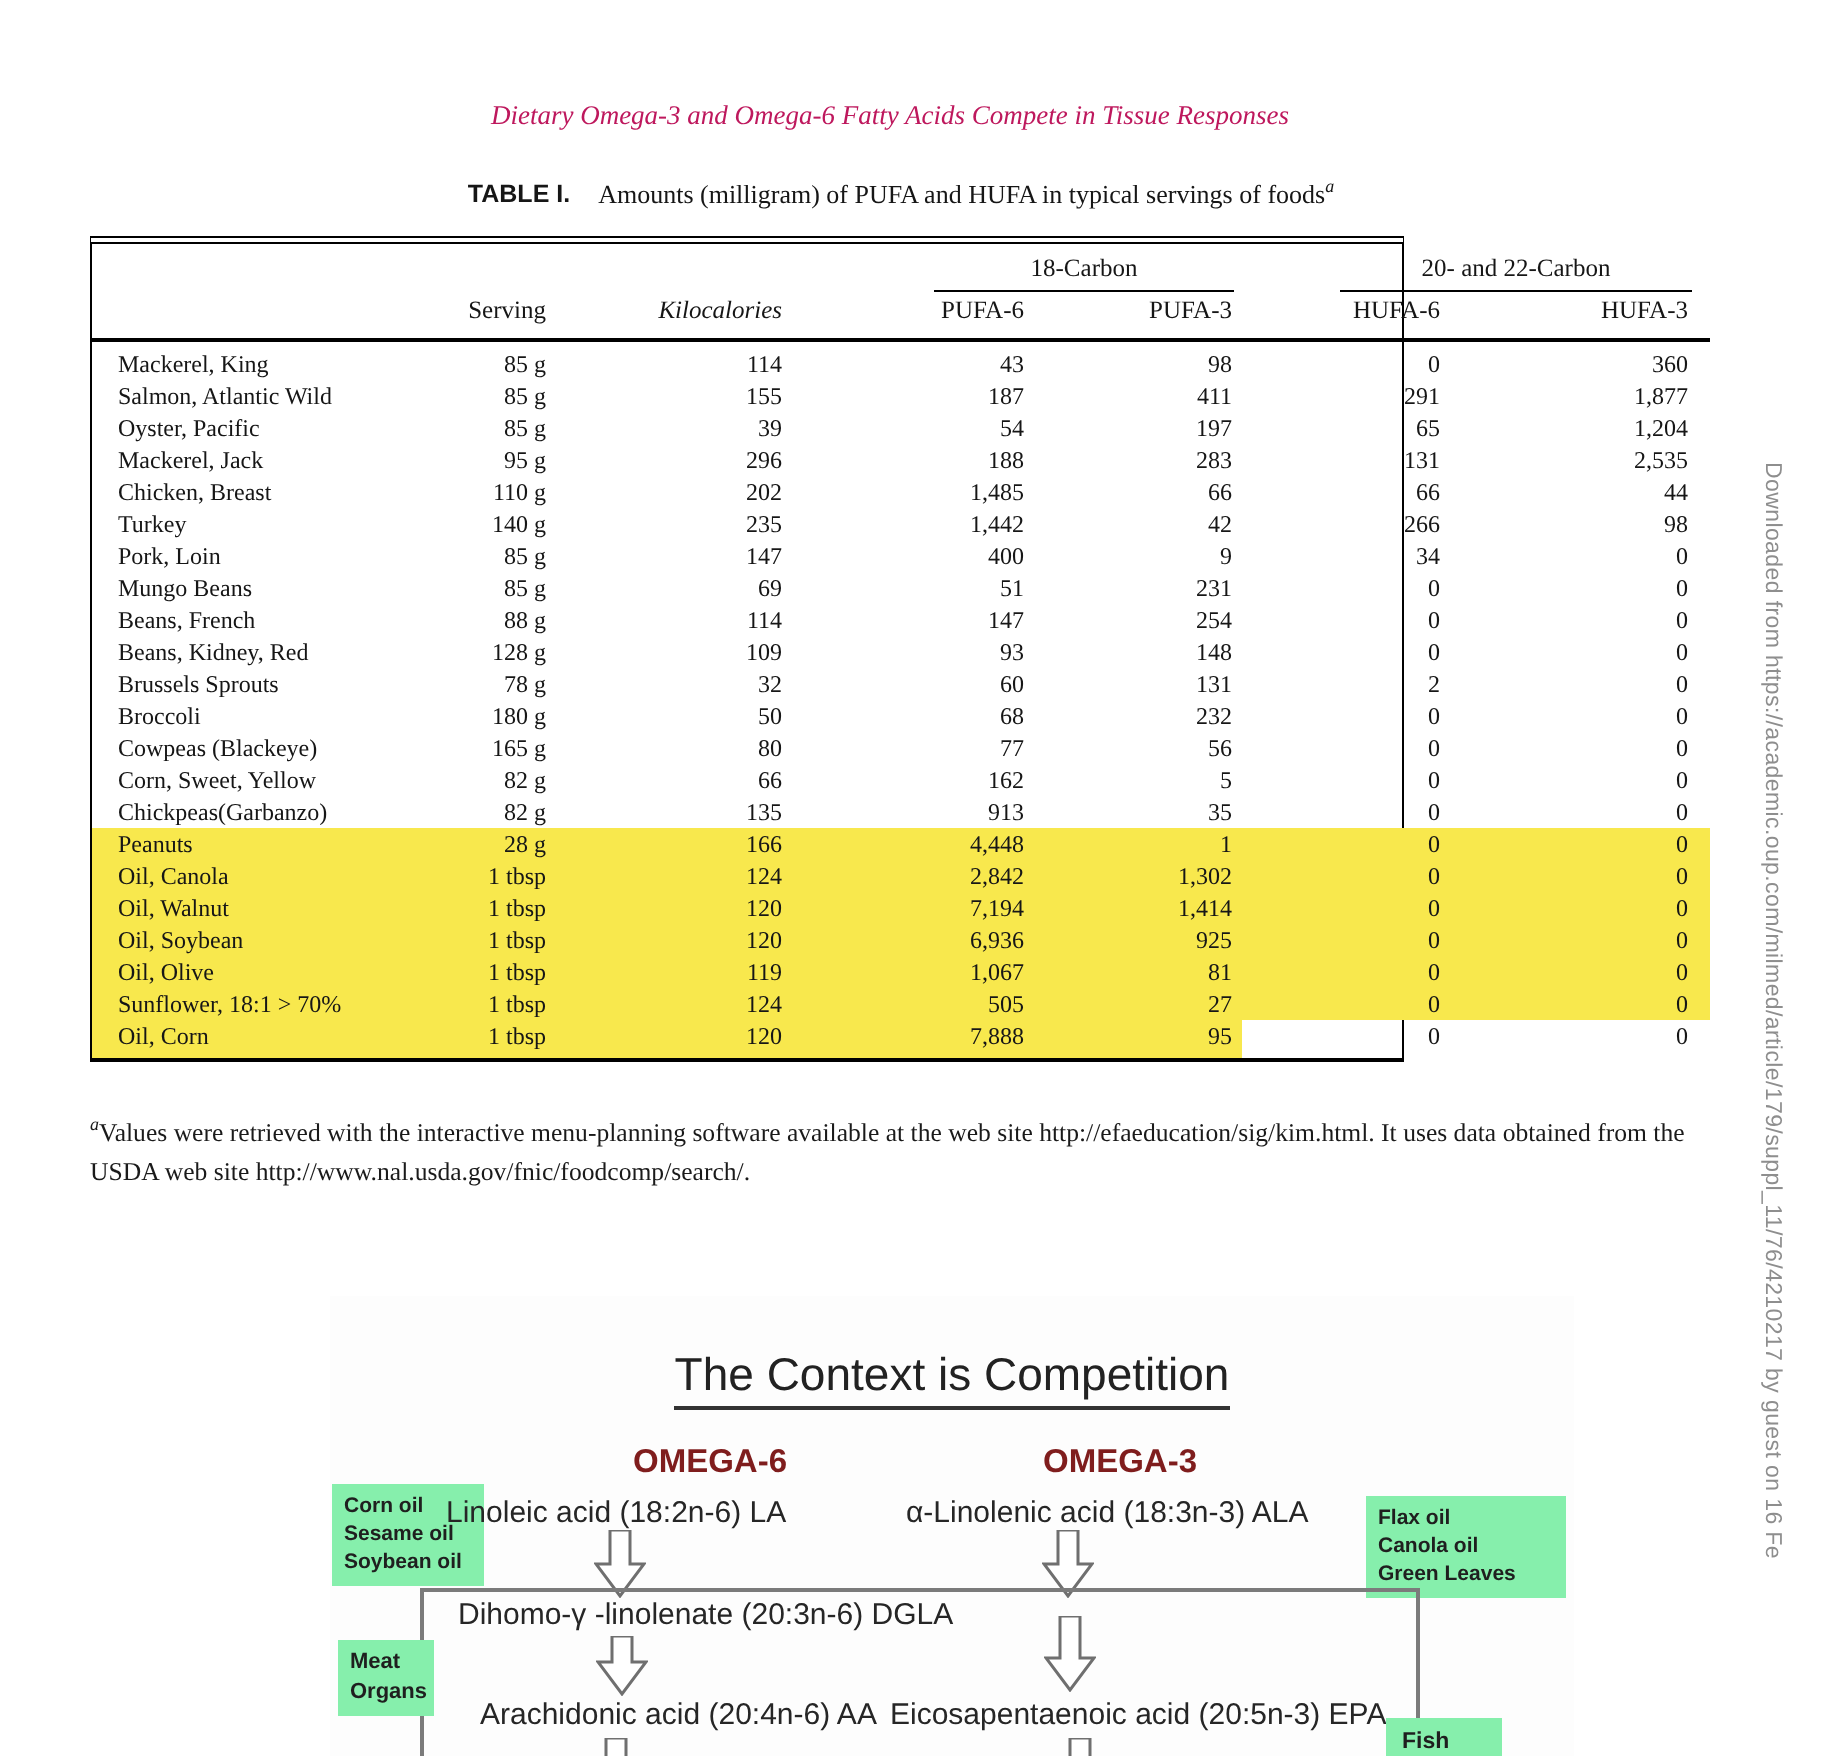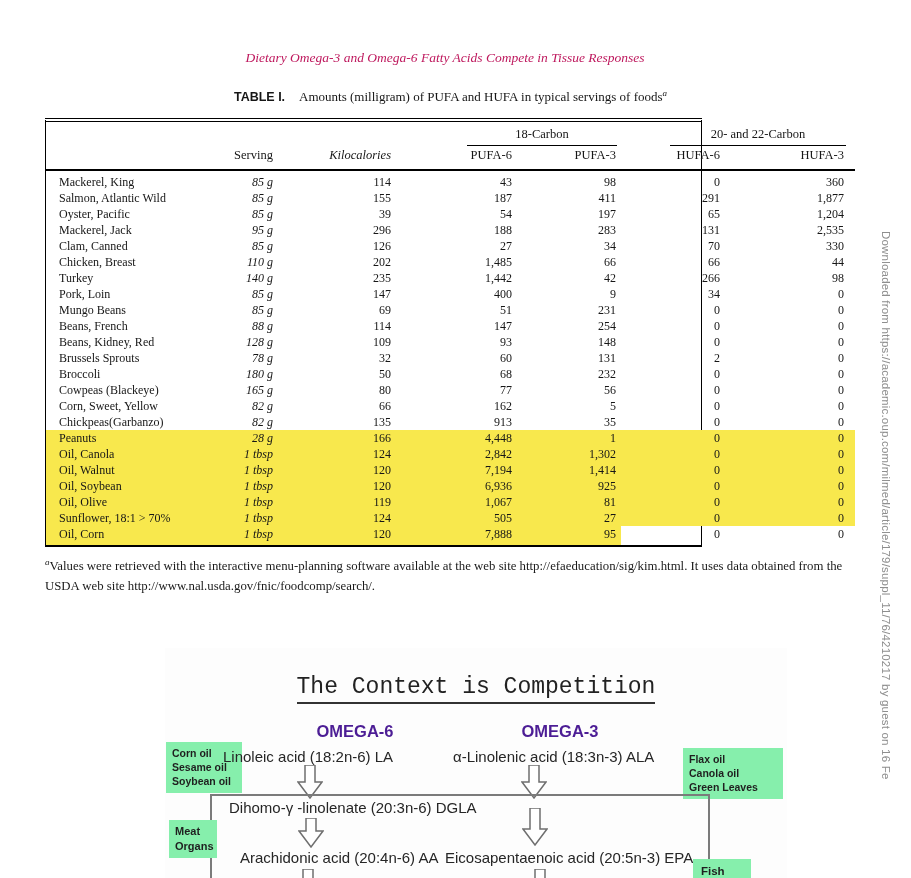--- a/index.html
+++ b/index.html
@@ -56,21 +56,21 @@
   tr.colhead-row th.h-kcal { padding-right: 5px; font-style: italic; }
   tr.colhead-row th.h-p6 { padding-right: 4px; }
   tr.colhead-row th.h-p3 { padding-right: 5px; }
   tr.colhead-row th.h-h6 { padding-right: 6px; }
   tr.colhead-row th.h-h3 { padding-right: 11px; }
 
   table.food-table tbody td { height: 16px; line-height: 16px; white-space: nowrap; }
   table.food-table tbody tr:first-child td { padding-top: 3px; }
   table.food-table tbody tr:last-child td { padding-bottom: 3px; }
   td.food { padding-left: 13px; text-align: left; }
-  td.num:nth-child(2) { padding-right: 8px; font-style: italic; }
+  td.num:nth-child(2) { padding-right: 8px; }
   td.num:nth-child(3) { padding-right: 5px; }
   td.num:nth-child(4) { padding-right: 4px; }
   td.num:nth-child(5) { padding-right: 5px; }
   td.num:nth-child(6) { padding-right: 6px; }
   td.num:nth-child(7) { padding-right: 11px; }
   td.hl { background: var(--hl, #f8e84d); }
 
   
   .footnote {
     position: absolute; top: 556px; left: 45px; width: 820px;
@@ -81,23 +81,23 @@
   
   .diagram {
     position: absolute; top: 648px; left: 165px; width: 622px; height: 230px;
     font-family: "Liberation Sans", sans-serif; color: #2a2a2a; background: #fdfdfd; overflow: hidden;
   }
   .diagram-title {
     position: absolute; top: 26px; left: 0; width: 622px; text-align: center;
   }
   .diagram-title span {
     display: inline-block; font-size: 23px; color: #222;
-    border-bottom: 2px solid #333; padding-bottom: 2px; font-family: Liberation Mono, monospace;
-  }
-  .omega-head { position: absolute; top: 74px; font-weight: bold; font-size: 16.5px; color: #4c1d95; }
+    border-bottom: 2px solid #333; padding-bottom: 2px;
+  }
+  .omega-head { position: absolute; top: 74px; font-weight: bold; font-size: 16.5px; color: #7f1d1d; }
   .omega6-head { left: 95px; width: 190px; text-align: center; }
   .omega3-head { left: 300px; width: 190px; text-align: center; }
 
   .gray-box {
     position: absolute; background: #86efac; color: #1f1f1f;
     font-weight: bold; font-size: 10.5px; line-height: 1.35; padding: 4px 6px;
   }
   .box-omega6-sources { left: 1px; top: 94px; width: 76px; }
   .box-omega3-sources { left: 518px; top: 100px; width: 100px; }
   .box-meat { left: 4px; top: 172px; width: 48px; font-size: 11px; }
@@ -204,29 +204,20 @@
         <tr>
           <td class="food">Mackerel, Jack</td>
           <td class="num">95 g</td>
           <td class="num">296</td>
           <td class="num">188</td>
           <td class="num">283</td>
           <td class="num">131</td>
           <td class="num">2,535</td>
         </tr>
         <tr>
-          <td class="food">Clam, Canned</td>
-          <td class="num">85 g</td>
-          <td class="num">126</td>
-          <td class="num">27</td>
-          <td class="num">34</td>
-          <td class="num">70</td>
-          <td class="num">330</td>
-        </tr>
-        <tr>
           <td class="food">Chicken, Breast</td>
           <td class="num">110 g</td>
           <td class="num">202</td>
           <td class="num">1,485</td>
           <td class="num">66</td>
           <td class="num">66</td>
           <td class="num">44</td>
         </tr>
         <tr>
           <td class="food">Turkey</td>

